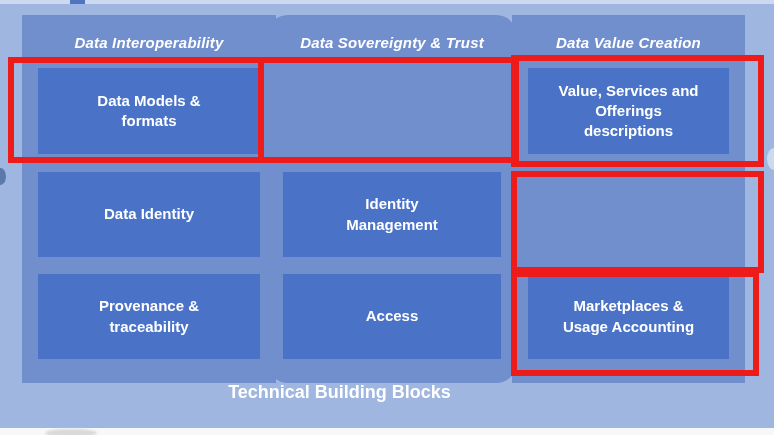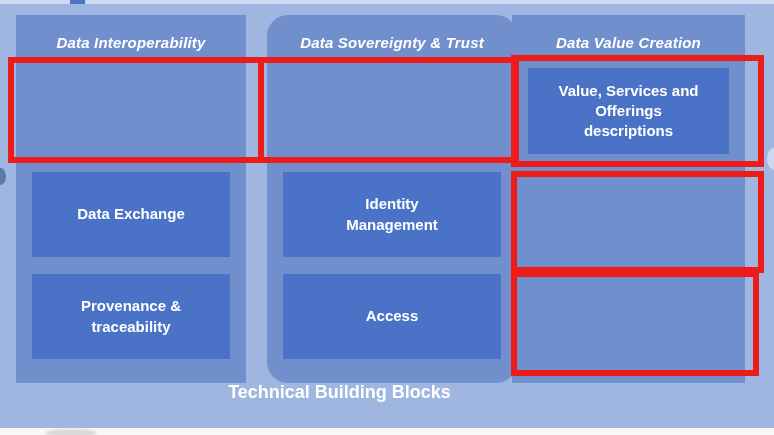--- a/index.html
+++ b/index.html
@@ -6,21 +6,21 @@
   body{font-family:"Liberation Sans",sans-serif;}
   .canvas{
     position:relative;width:774px;height:435px;
     background:#9fb6e0;overflow:hidden;
   }
   .top-strip{position:absolute;left:0;top:0;width:774px;height:4px;background:#cdd9f0;}
   .top-tab{position:absolute;left:70px;top:0;width:15px;height:4px;background:#4f74c0;}
   .column{
     position:absolute;top:15px;height:368px;background:#718ecd;
   }
-  .col-1{left:16px;width:230px;}
+  .col-1{left:22px;width:230px;padding-left:24px;}
   .col-2{left:267px;width:250px;border-radius:21px;}
   .col-3{left:512px;width:233px;text-decoration:underline;}
   .col-header{
     position:absolute;left:0;top:10px;width:100%;height:34px;
     display:flex;align-items:center;justify-content:center;
     color:#ffffff;font-size:15px;font-weight:bold;font-style:italic;
     letter-spacing:0.2px;
   }
   .block{
     position:absolute;left:16px;right:16px;background:#4a73c8;
@@ -62,37 +62,41 @@
 </head>
 <body>
 
 <div class="canvas">
 
   <div class="top-strip"></div>
   <div class="top-tab"></div>
 
   <div class="column col-1">
     <div class="col-header">Data Interoperability</div>
-    <div class="block row-2">Data Exchange</div>
+    <div class="block row-1">Data Models &amp;
+formats</div>
+    <div class="block row-2">Data Identity</div>
     <div class="block row-3">Provenance &amp;
 traceability</div>
   </div>
 
   <div class="column col-2">
     <div class="col-header">Data Sovereignty &amp; Trust</div>
     <div class="block row-2">Identity
 Management</div>
     <div class="block row-3">Access</div>
   </div>
 
   <div class="column col-3">
     <div class="col-header">Data Value Creation</div>
     <div class="block row-1">Value, Services and
 Offerings
 descriptions</div>
+    <div class="block row-3">Marketplaces &amp;
+Usage Accounting</div>
   </div>
 
   <div class="red-rect rr-1"></div>
   <div class="red-rect rr-2"></div>
   <div class="red-rect rr-3"></div>
   <div class="red-rect rr-4"></div>
   <div class="red-rect rr-5"></div>
 
   <div class="bottom-title">Technical Building Blocks</div>
 

